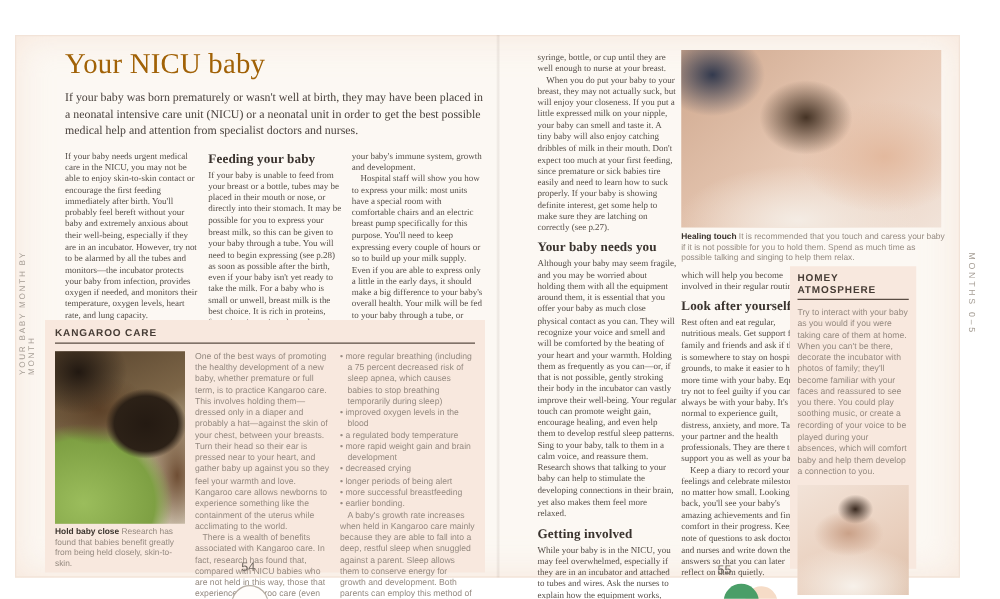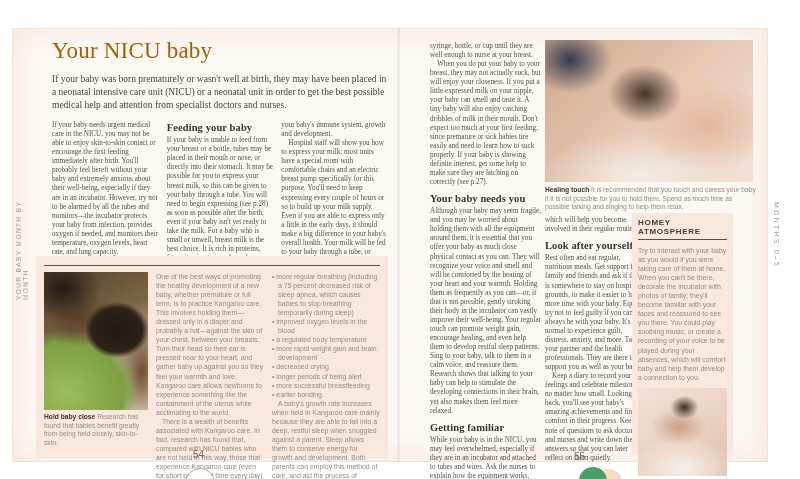--- a/index.html
+++ b/index.html
@@ -146,20 +146,21 @@
     <h3 class="sect-heading">Feeding your baby</h3>
     <p>If your baby is unable to feed from your breast or a bottle, tubes may be placed in their mouth or nose, or directly into their stomach. It may be possible for you to express your breast milk, so this can be given to your baby through a tube. You will need to begin expressing (see p.28) as soon as possible after the birth, even if your baby isn't yet ready to take the milk. For a baby who is small or unwell, breast milk is the best choice. It is rich in proteins, fats, vitamins, minerals, and antibodies, supporting</p>
   </div>
   <div class="col bodytext">
     <p>your baby's immune system, growth and development.</p>
     <p class="indent">Hospital staff will show you how to express your milk: most units have a special room with comfortable chairs and an electric breast pump specifically for this purpose. You'll need to keep expressing every couple of hours or so to build up your milk supply. Even if you are able to express only a little in the early days, it should make a big difference to your baby's overall health. Your milk will be fed to your baby through a tube, or possibly via a</p>
   </div>
 </div>
 
 <div class="sidebox kangaroo">
+  <h4 class="box-heading">KANGAROO CARE</h4>
   <div class="box-rule"></div>
   <div class="kangaroo-content">
     <div class="kangaroo-fig">
       <div class="photo photo-kangaroo"></div>
       <p class="caption"><b>Hold baby close</b><span> Research has found that babies benefit greatly from being held closely, skin-to-skin.</span></p>
     </div>
     <div class="col sans-small">
       <p>One of the best ways of promoting the healthy development of a new baby, whether premature or full term, is to practice Kangaroo care. This involves holding them—dressed only in a diaper and probably a hat—against the skin of your chest, between your breasts. Turn their head so their ear is pressed near to your heart, and gather baby up against you so they feel your warmth and love. Kangaroo care allows newborns to experience something like the containment of the uterus while acclimating to the world.</p>
       <p class="sindent">There is a wealth of benefits associated with Kangaroo care. In fact, research has found that, compared with NICU babies who are not held in this way, those that experience Kangaroo care (even for short periods of time every day) experience:</p>
 
@@ -176,21 +177,21 @@
       <p class="sindent">A baby's growth rate increases when held in Kangaroo care mainly because they are able to fall into a deep, restful sleep when snuggled against a parent. Sleep allows them to conserve energy for growth and development. Both parents can employ this method of care, and aid the process of bonding.</p>
     </div>
   </div>
 </div>
 
 <div class="rcol1 bodytext">
   <p>syringe, bottle, or cup until they are well enough to nurse at your breast.</p>
   <p class="indent">When you do put your baby to your breast, they may not actually suck, but will enjoy your closeness. If you put a little expressed milk on your nipple, your baby can smell and taste it. A tiny baby will also enjoy catching dribbles of milk in their mouth. Don't expect too much at your first feeding, since premature or sick babies tire easily and need to learn how to suck properly. If your baby is showing definite interest, get some help to make sure they are latching on correctly (see p.27).</p>
   <h3 class="sect-heading inner">Your baby needs you</h3>
   <p>Although your baby may seem fragile, and you may be worried about holding them with all the equipment around them, it is essential that you offer your baby as much close physical contact as you can. They will recognize your voice and smell and will be comforted by the beating of your heart and your warmth. Holding them as frequently as you can—or, if that is not possible, gently stroking their body in the incubator can vastly improve their well-being. Your regular touch can promote weight gain, encourage healing, and even help them to develop restful sleep patterns. Sing to your baby, talk to them in a calm voice, and reassure them. Research shows that talking to your baby can help to stimulate the developing connections in their brain, yet also makes them feel more relaxed.</p>
-  <h3 class="sect-heading inner">Getting familiar</h3>
+  <h3 class="sect-heading inner">Getting involved</h3>
   <p>While your baby is in the NICU, you may feel overwhelmed, especially if they are in an incubator and attached to tubes and wires. Ask the nurses to explain how the equipment works, and ways you can be involved in your baby's care. You may be able to help with bathing, changing, or feeding,</p>
 </div>
 
 <div class="photo photo-healing"></div>
 <p class="caption healing-caption"><b>Healing touch</b><span> It is recommended that you touch and caress your baby if it is not possible for you to hold them. Spend as much time as possible talking and singing to help them relax.</span></p>
 
 <div class="rcol2 bodytext">
   <p>which will help you become involved in their regular routine.</p>
   <h3 class="sect-heading inner">Look after yourself</h3>
   <p>Rest often and eat regular, nutritious meals. Get support from family and friends and ask if there is somewhere to stay on hospital grounds, to make it easier to have more time with your baby. Equally, try not to feel guilty if you can't always be with your baby. It's normal to experience guilt, distress, anxiety, and more. Talk to your partner and the health professionals. They are there to support you as well as your baby.</p>

